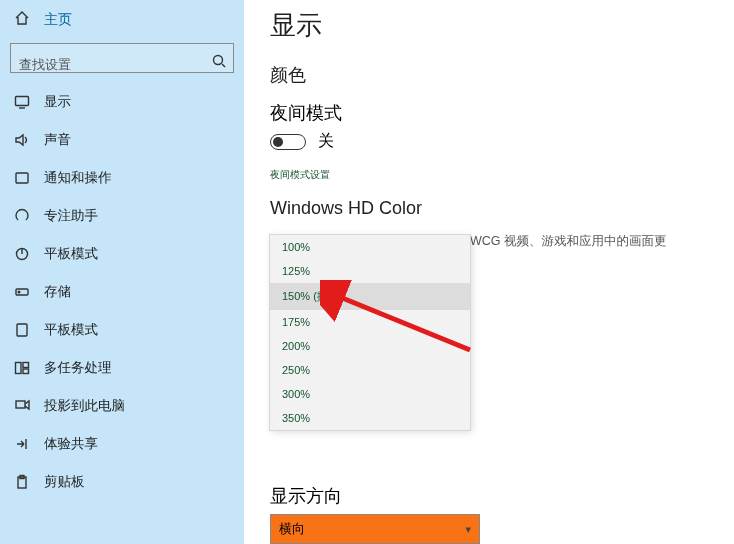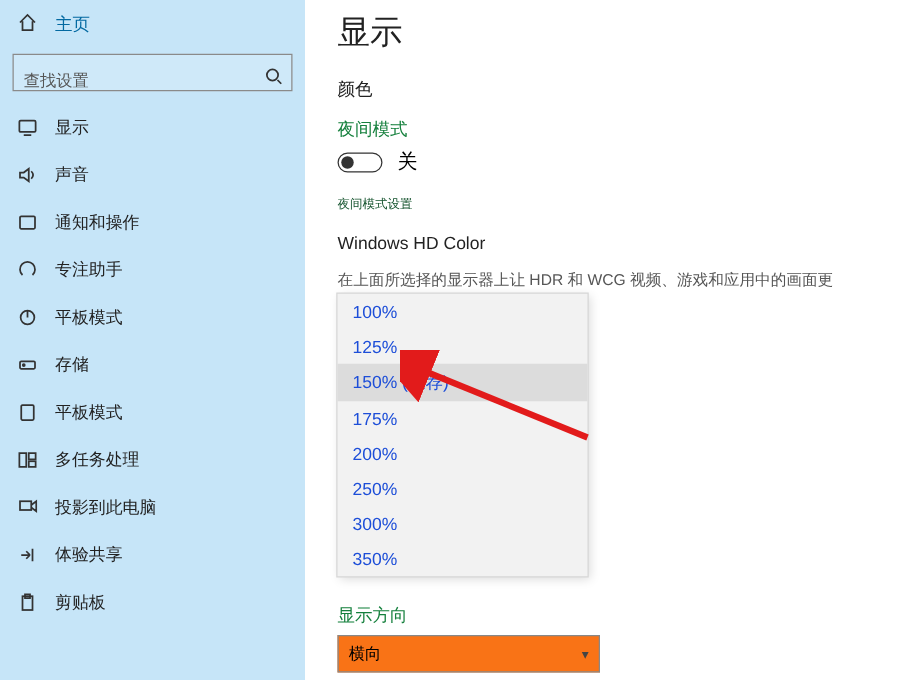--- a/index.html
+++ b/index.html
@@ -9,29 +9,29 @@
   .search-wrap { margin: 8px 10px 10px 10px; border: 1px solid #8a8a8a; height: 30px; display: flex; align-items: flex-end; background: #cfe9f9; }
   .search-input { flex: 1; background: transparent; border: none; outline: none; font-size: 13px; padding: 0 8px; color: #333; }
   .search-input::placeholder { color: #555; }
   .search-icon { width: 28px; text-align: center; color: #444; font-size: 14px; }
   .group-title { font-weight: 600; font-size: 14px; padding: 10px 14px 12px 14px; color: #111; }
   .nav-list { display: flex; flex-direction: column; }
   .nav-item { display: flex; align-items: center; gap: 14px; padding: 10px 14px; font-size: 13.5px; color: #222; cursor: default; }
   .nav-item .icon { width: 16px; height: 16px; display: inline-flex; align-items: center; justify-content: center; color: #333; }
   .main { position: absolute; left: 270px; top: 0; right: 0; height: 544px; padding-right: 20px; }
   .h1 { font-size: 26px; font-weight: 400; padding: 8px 0 4px 0; color: #222; }
-  .h2 { font-size: 14px; font-weight: 400; padding: 16px 0 8px 0; color: #222; }
-  .label { font-size: 14px; color: #15803d; padding-top: 6px; }
+  .h2 { font-size: 18px; font-weight: 400; padding: 16px 0 8px 0; color: #222; }
+  .label { font-size: 18px; color: #000000; padding-top: 6px; }
   .toggle-row { display: flex; align-items: center; gap: 12px; padding: 6px 0; }
   .toggle { width: 36px; height: 16px; border: 1px solid #333; border-radius: 10px; position: relative; background: #fff; }
   .toggle::after { content: ""; width: 10px; height: 10px; background: #333; border-radius: 50%; position: absolute; left: 2px; top: 2px; }
   .link { color: #14532d; font-size: 10px; padding-top: 10px; cursor: pointer; }
   .desc { font-size: 12.5px; color: #555; padding-top: 6px; }
   .dropdown-open { position: absolute; left: 270px; width: 200px; background: #f2f2f2; box-shadow: 0 0 0 1px #d6d6d6, 2px 2px 8px rgba(0,0,0,0.15); }
-  .dd-item { font-size: 14px; padding: 6px 12px; color: #1d4ed8; cursor: default; }
+  .dd-item { font-size: 11px; padding: 6px 12px; color: #14532d; cursor: default; }
   .dd-item.hover { background: #dcdcdc; }
   .dd-item.selected { background: #9bcdf2; }
   .lower-block { position: absolute; left: 270px; width: 210px; }
   .select { border: 1px solid #888; height: 30px; display: flex; align-items: center; justify-content: space-between; padding: 0 8px; font-size: 13px; background: #f97316; margin-top: 6px; }
   .chev { font-size: 11px; color: #444; }
   
   .arrow-svg { position: absolute; left: 320px; top: 280px; pointer-events: none; }
   
   svg.ico { width: 16px; height: 16px; }
   svg.ico * { stroke: #333; stroke-width: 1.4; fill: none; }

